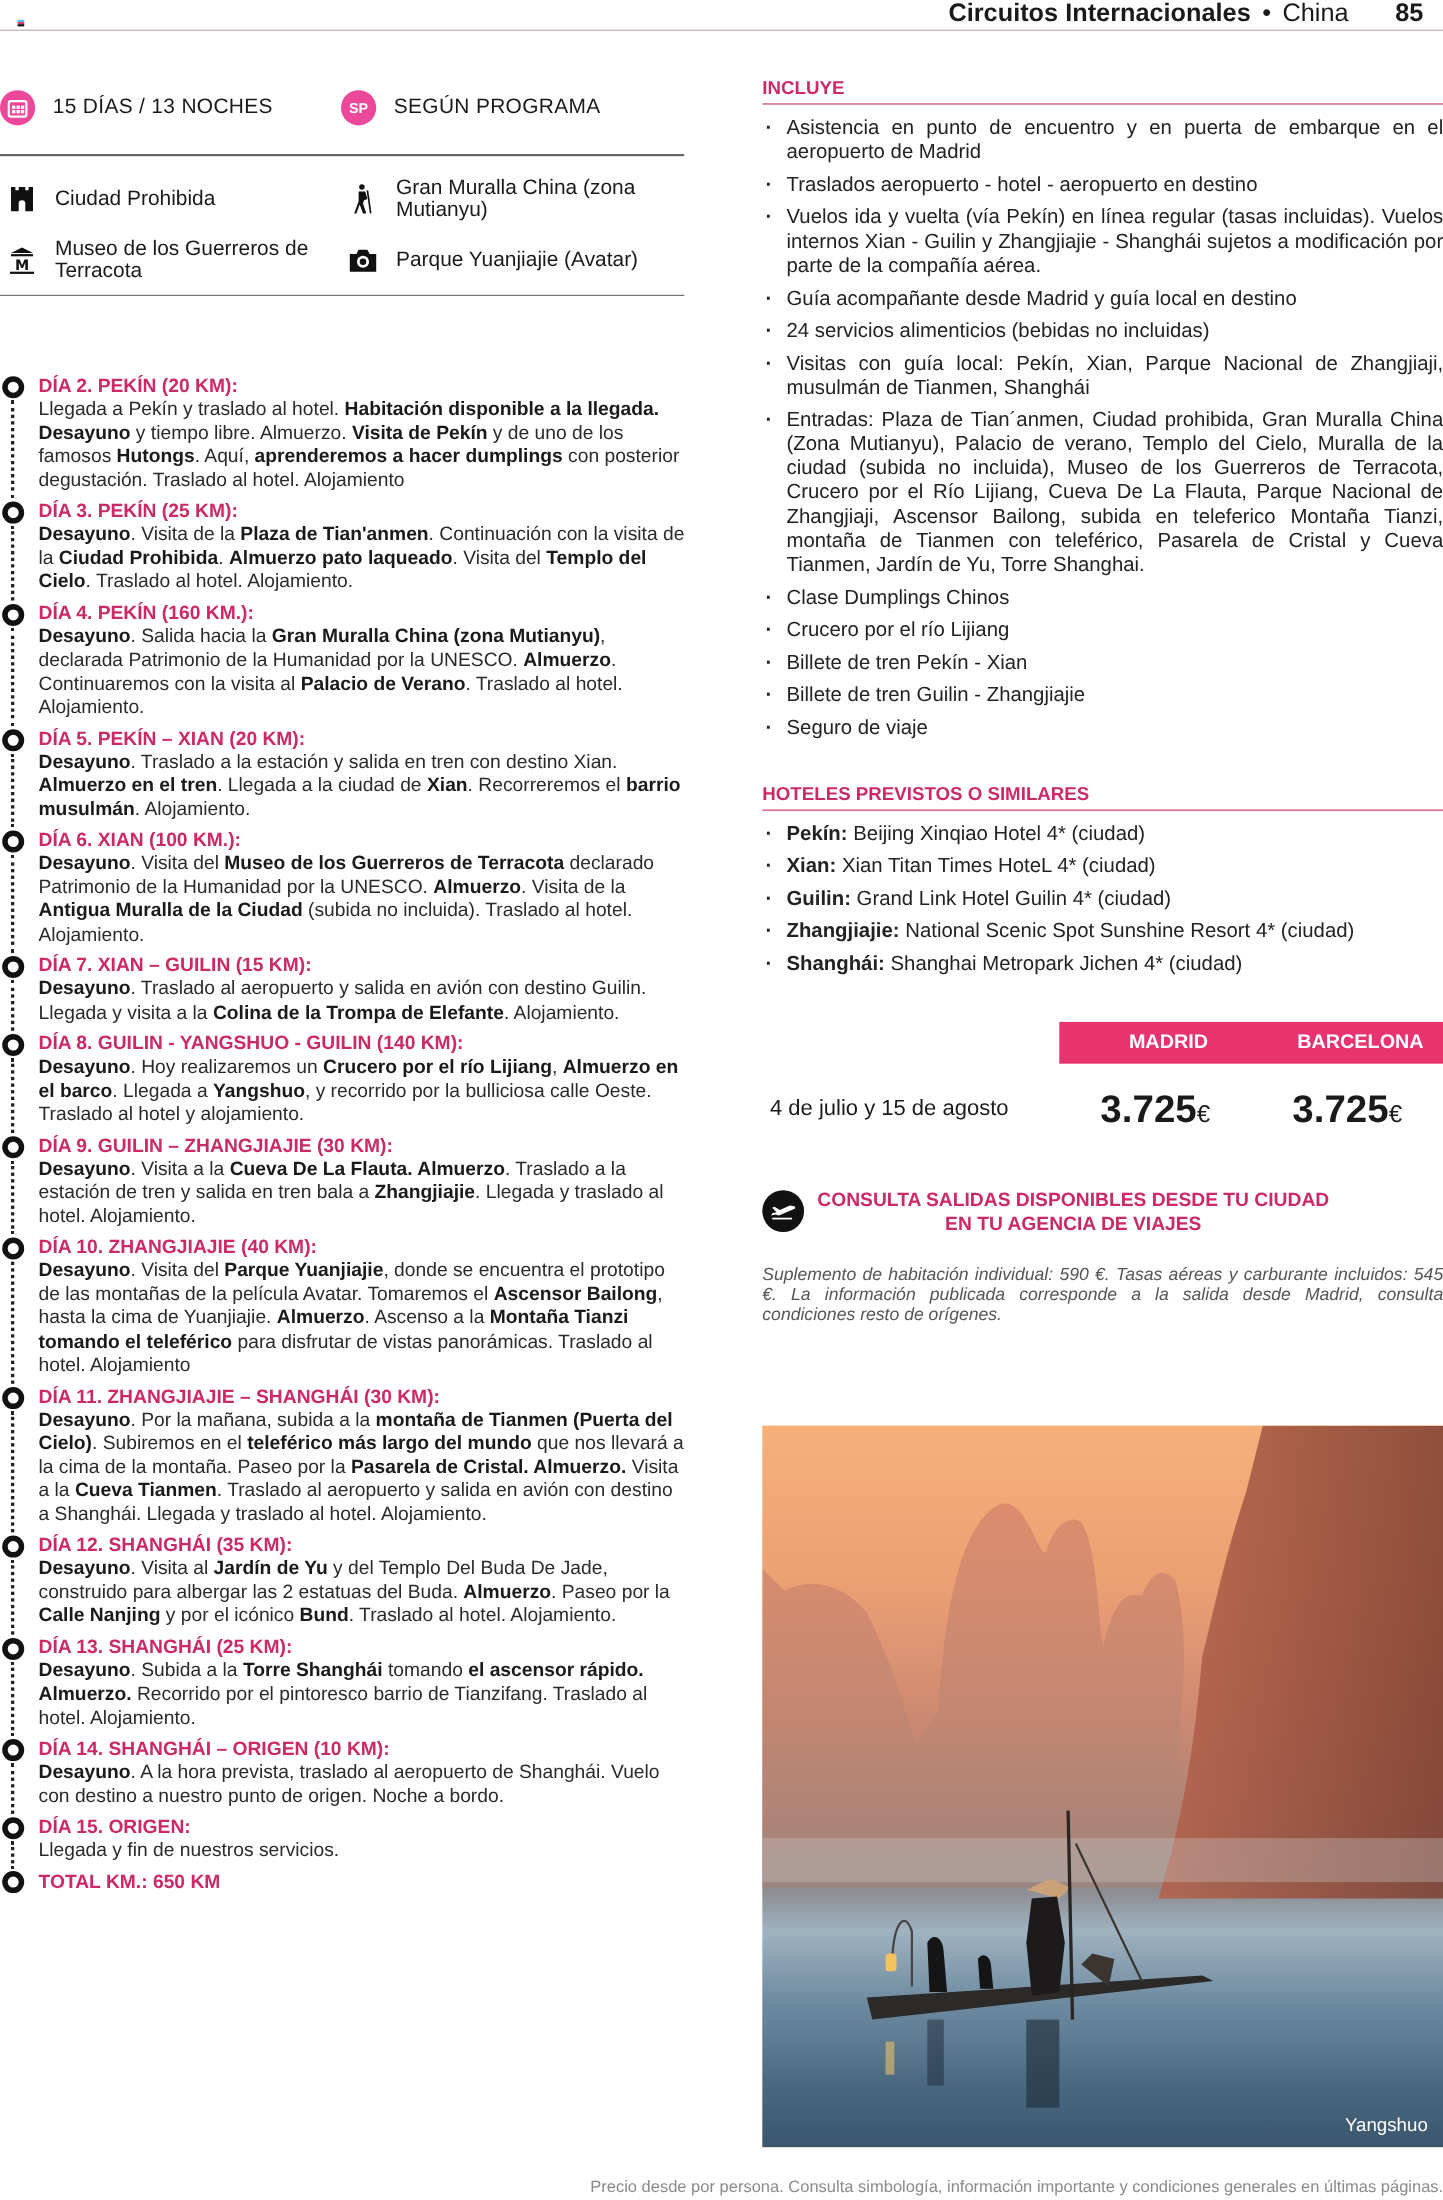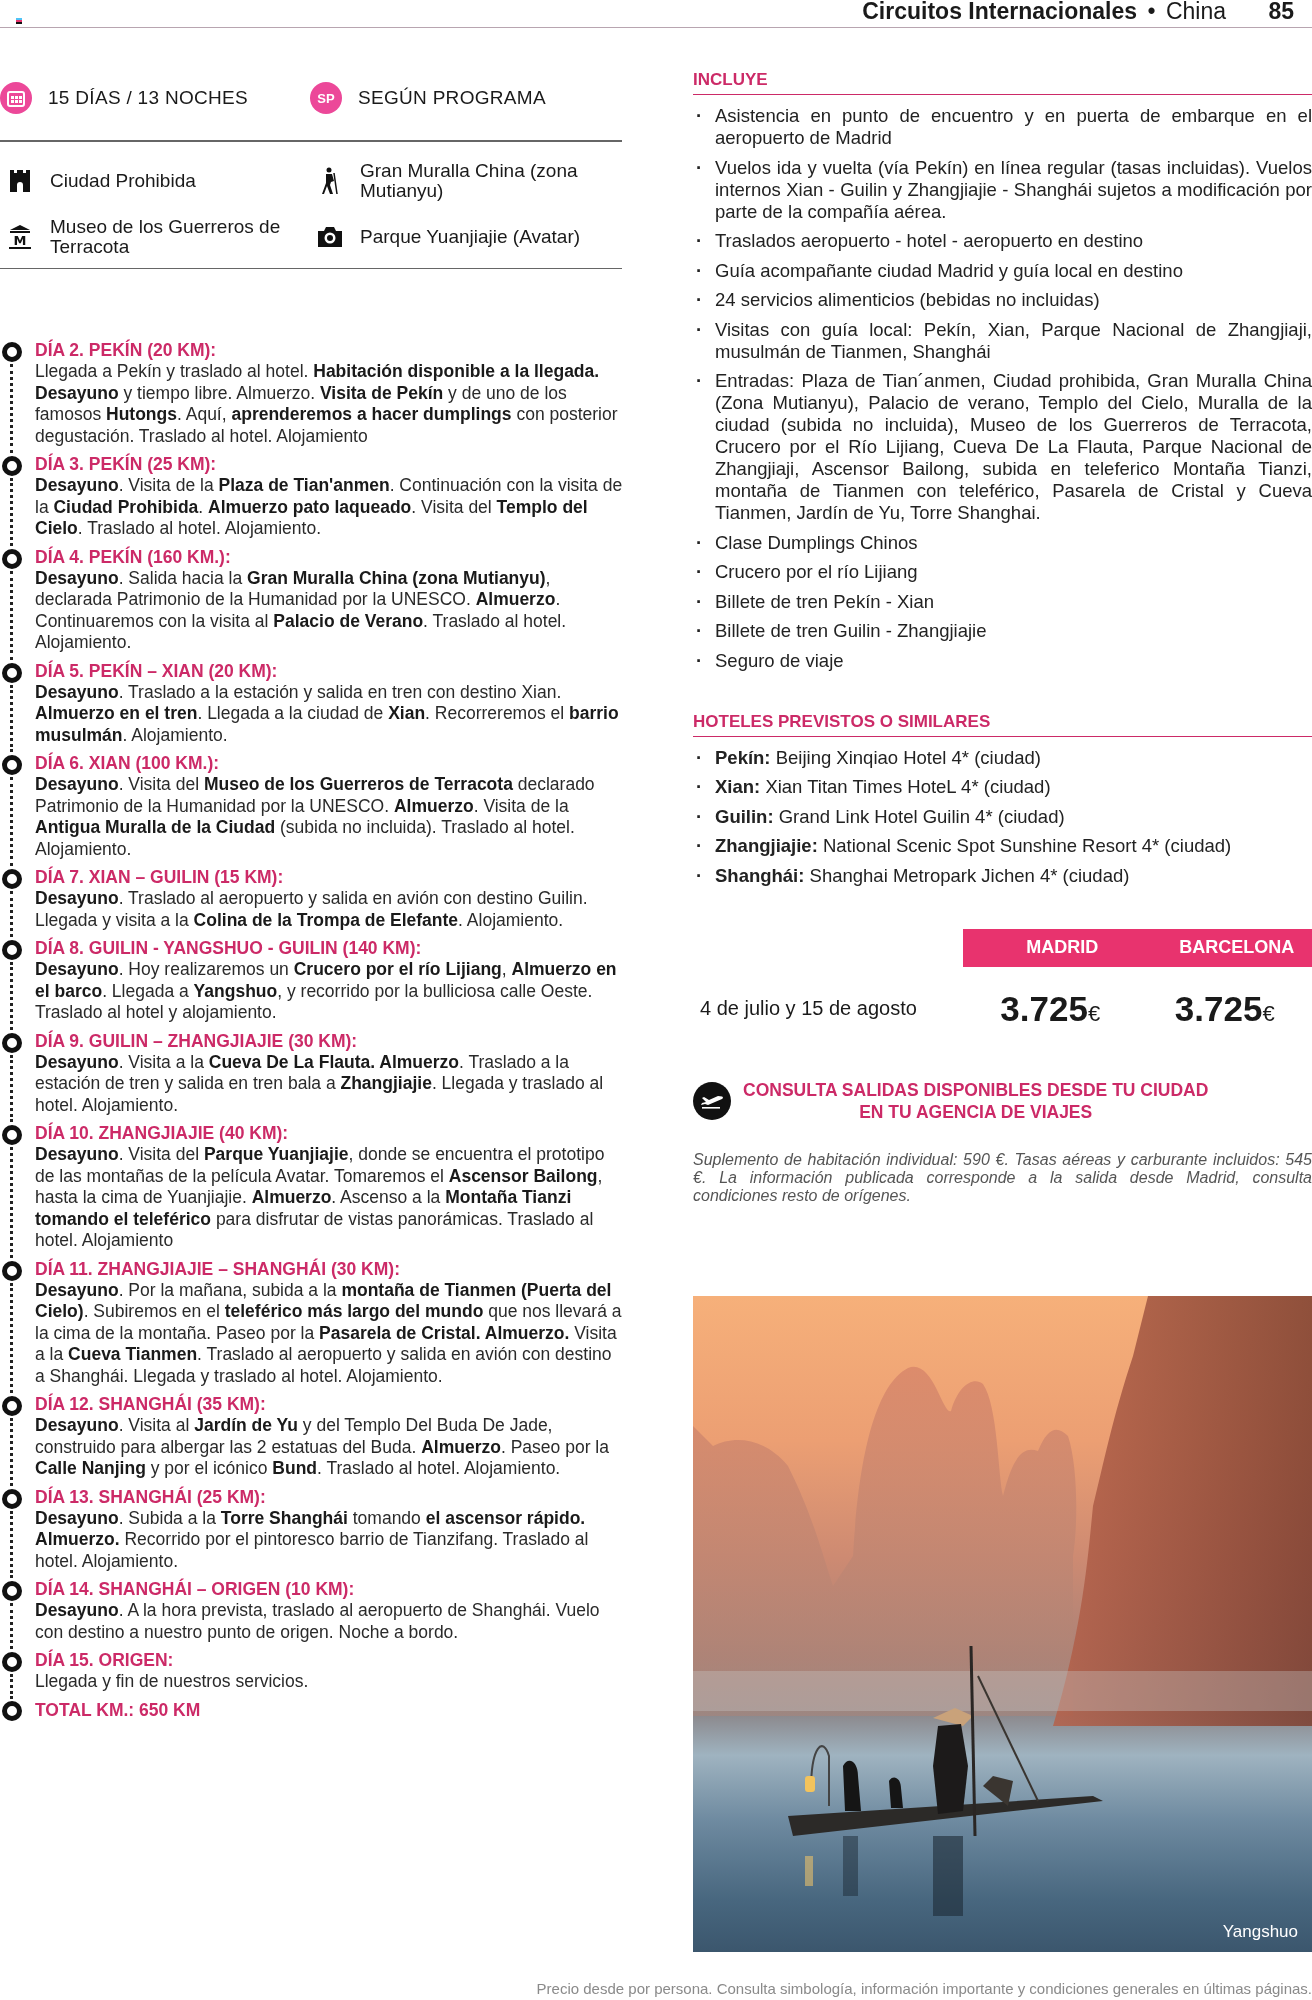--- a/index.html
+++ b/index.html
@@ -240,23 +240,23 @@
     <div class="total">
       <span class="dot"></span>
       <div class="day-title">TOTAL KM.: 650 KM</div>
     </div>
   </div>
 
 <div class="right-col">
   <div class="sec-title">INCLUYE</div>
   <ul class="inc-list" id="includes-list">
       <li>Asistencia en punto de encuentro y en puerta de embarque en el aeropuerto de Madrid</li>
+      <li>Traslados aeropuerto - hotel - aeropuerto en destino</li>
       <li>Vuelos ida y vuelta (vía Pekín) en línea regular (tasas incluidas). Vuelos internos Xian - Guilin y Zhangjiajie - Shanghái sujetos a modificación por parte de la compañía aérea.</li>
-      <li>Traslados aeropuerto - hotel - aeropuerto en destino</li>
-      <li>Guía acompañante ciudad Madrid y guía local en destino</li>
+      <li>Guía acompañante desde Madrid y guía local en destino</li>
       <li>24 servicios alimenticios (bebidas no incluidas)</li>
       <li>Visitas con guía local: Pekín, Xian, Parque Nacional de Zhangjiaji, musulmán de Tianmen, Shanghái</li>
       <li>Entradas: Plaza de Tian´anmen, Ciudad prohibida, Gran Muralla China (Zona Mutianyu), Palacio de verano, Templo del Cielo, Muralla de la ciudad (subida no incluida), Museo de los Guerreros de Terracota, Crucero por el Río Lijiang, Cueva De La Flauta, Parque Nacional de Zhangjiaji, Ascensor Bailong, subida en teleferico Montaña Tianzi, montaña de Tianmen con teleférico, Pasarela de Cristal y Cueva Tianmen, Jardín de Yu, Torre Shanghai.</li>
       <li>Clase Dumplings Chinos</li>
       <li>Crucero por el río Lijiang</li>
       <li>Billete de tren Pekín - Xian</li>
       <li>Billete de tren Guilin - Zhangjiajie</li>
       <li>Seguro de viaje</li>
     </ul>
 

